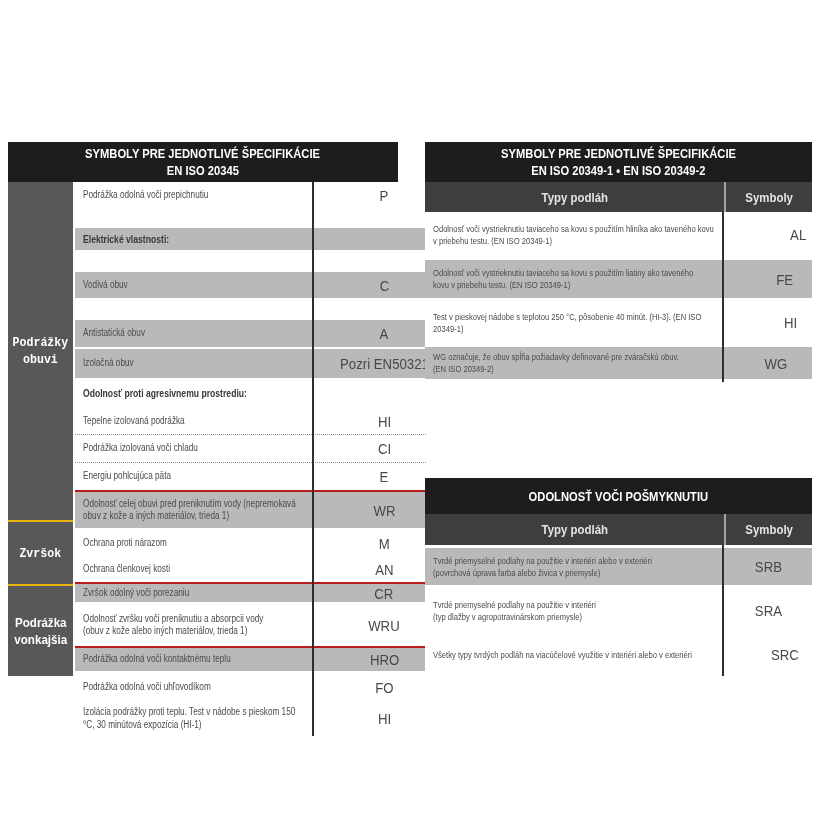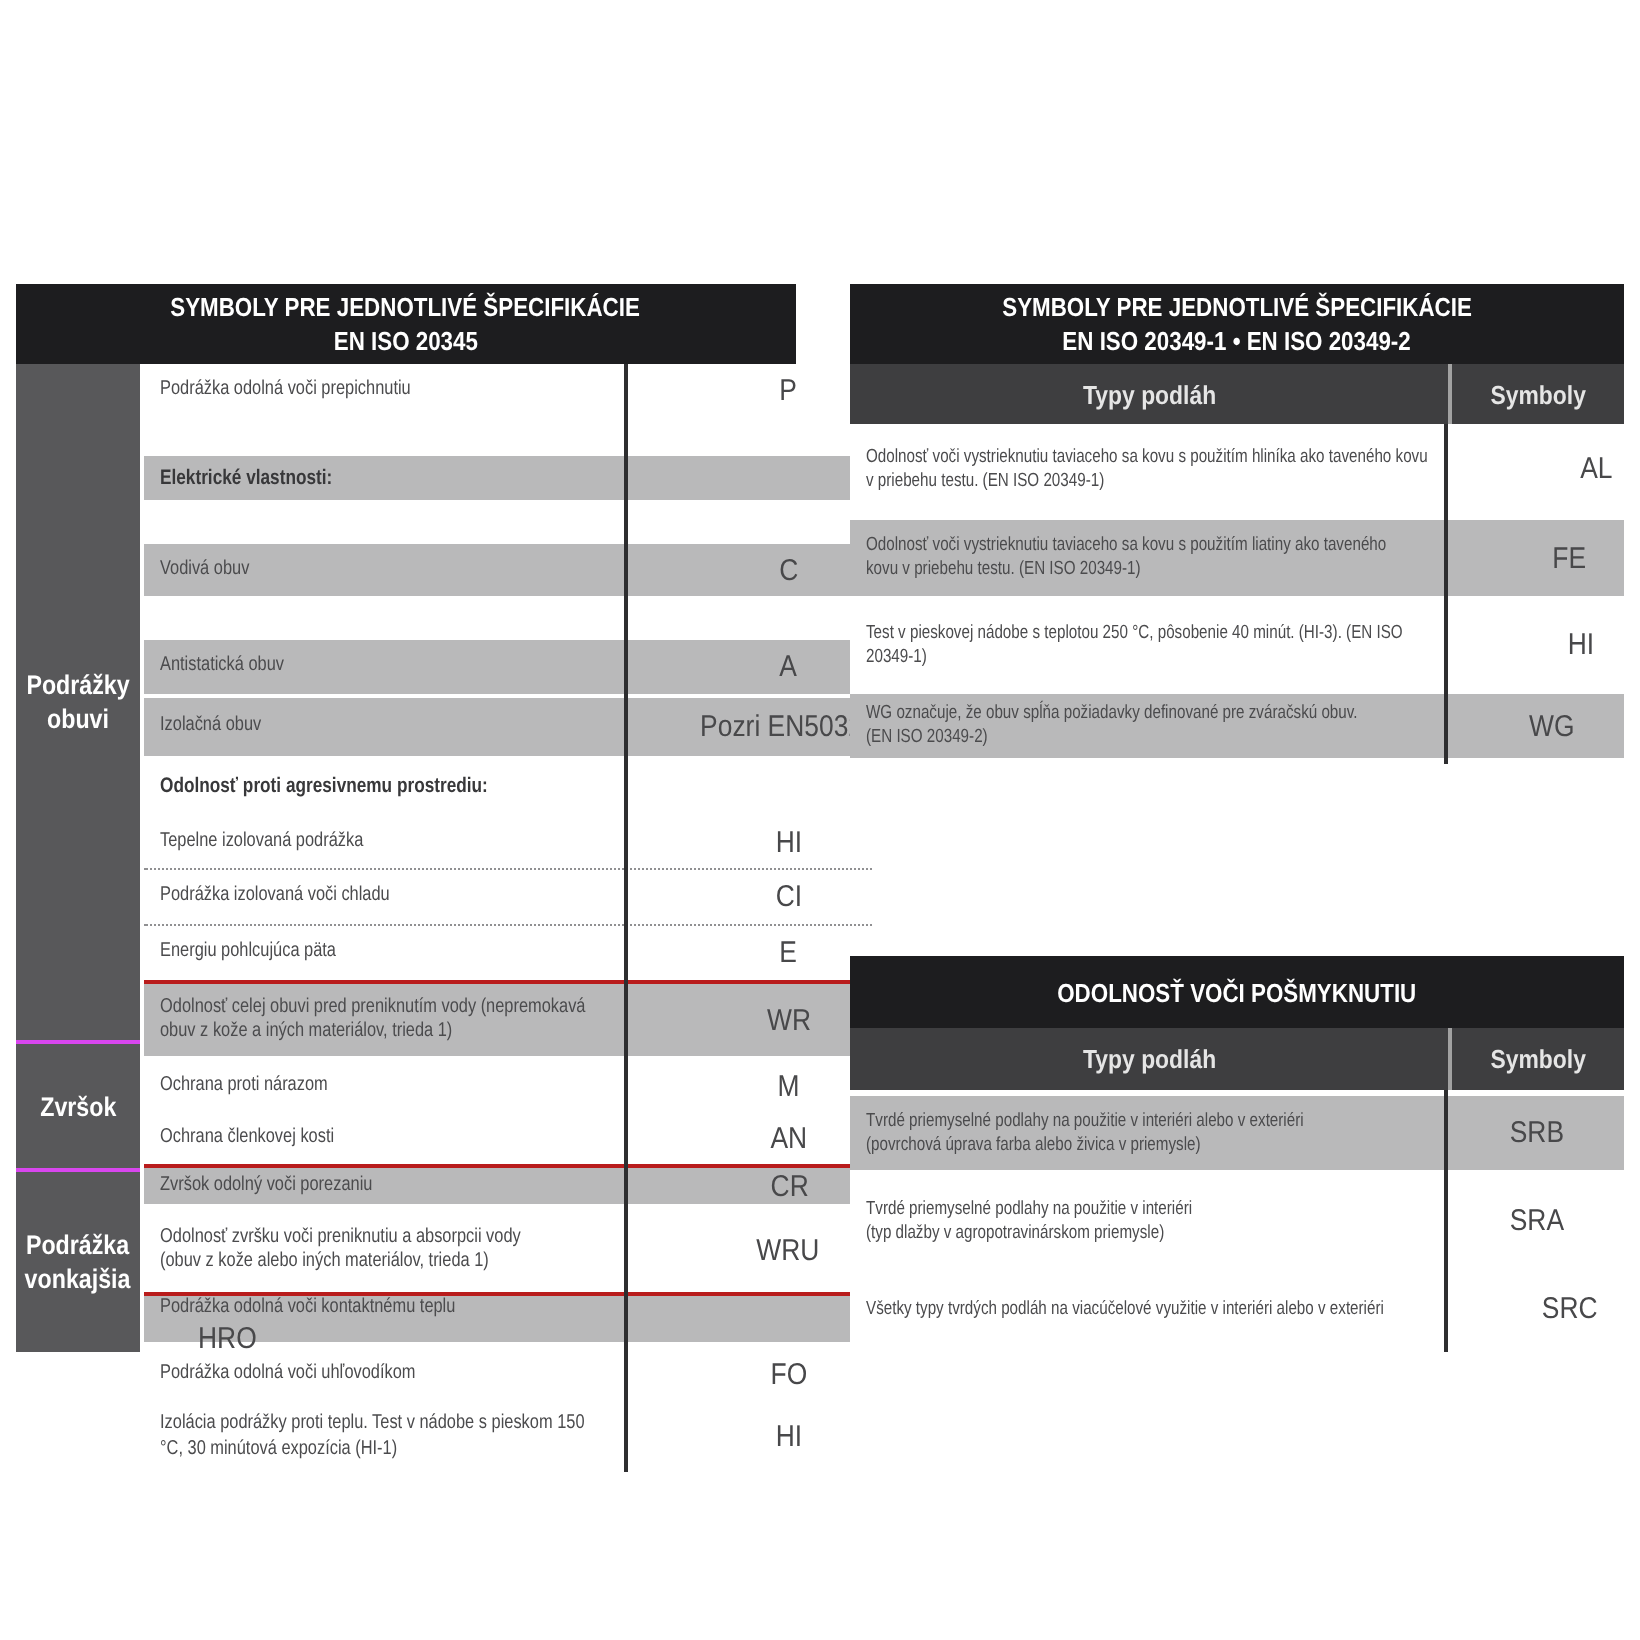--- a/index.html
+++ b/index.html
@@ -36,21 +36,21 @@
   .row.sec .dtxt{font-weight:bold;color:#38383a;font-size:10.5px;}
   .sym{display:flex;align-items:center;justify-content:center;box-sizing:border-box;}
   .sym .stxt{font-size:15px;color:#48484a;white-space:pre;
     transform:scaleX(0.88);transform-origin:50% 50%;}
   .vdiv{position:absolute;top:0;bottom:0;width:2px;background:var(--divider-dark,#2e2e30);}
   
   .lbody{display:flex;position:relative;}
   .groupcol{width:86px;border-right:2px solid #fff;display:flex;flex-direction:column;box-sizing:content-box;}
   .groupcell{background:var(--group-bg,#58585a);color:#fff;font-weight:bold;
     display:flex;align-items:center;justify-content:center;text-align:center;box-sizing:border-box;}
-  .groupcell.gsep{border-bottom:2px solid #d946ef;}
+  .groupcell.gsep{border-bottom:2px solid #eab308;font-family:Liberation Mono, monospace;}
   .groupcell .gtxt{font-size:13.5px;line-height:17px;white-space:pre;
     transform:scaleX(0.86);transform-origin:50% 50%;}
   .lrows{flex:1;display:flex;flex-direction:column;}
   .rt .dtxt{font-size:9.5px;line-height:12px;transform:scaleX(0.80);}
 </style>
 </head>
 <body>
 
 <section class="tbl" style="left:8px;top:142px;width:390px;">
   <div class="tbl-header" style="height:40px;">
@@ -175,37 +175,37 @@
         </div>
         <div class="row w" style="height: 42px;">
           <div class="desc">
             <span class="dtxt">Odolnosť zvršku voči preniknutiu a absorpcii vody
 (obuv z kože alebo iných materiálov, trieda 1)</span>
           </div>
           <div class="sym" style="width: 84px;">
             <span class="stxt">WRU</span>
           </div>
         </div>
-        <div class="row g block-g" style="height: 27px; flex-direction: column;">
+        <div class="row g block-g" style="height: 27px;">
           <div class="desc">
             <span class="dtxt">Podrážka odolná voči kontaktnému teplu</span>
           </div>
           <div class="sym" style="width: 84px;">
             <span class="stxt">HRO</span>
           </div>
         </div>
         <div class="row w" style="height: 28px;">
           <div class="desc">
             <span class="dtxt">Podrážka odolná voči uhľovodíkom</span>
           </div>
           <div class="sym" style="width: 84px;">
             <span class="stxt">FO</span>
           </div>
         </div>
-        <div class="row w" style="height: 35px; gap: 14px;">
+        <div class="row w" style="height: 35px;">
           <div class="desc">
             <span class="dtxt">Izolácia podrážky proti teplu. Test v nádobe s pieskom 150
 °C, 30 minútová expozícia (HI-1)</span>
           </div>
           <div class="sym" style="width: 84px;">
             <span class="stxt">HI</span>
           </div>
         </div>
       </div>
     <div class="vdiv" style="left:304px;"></div>

